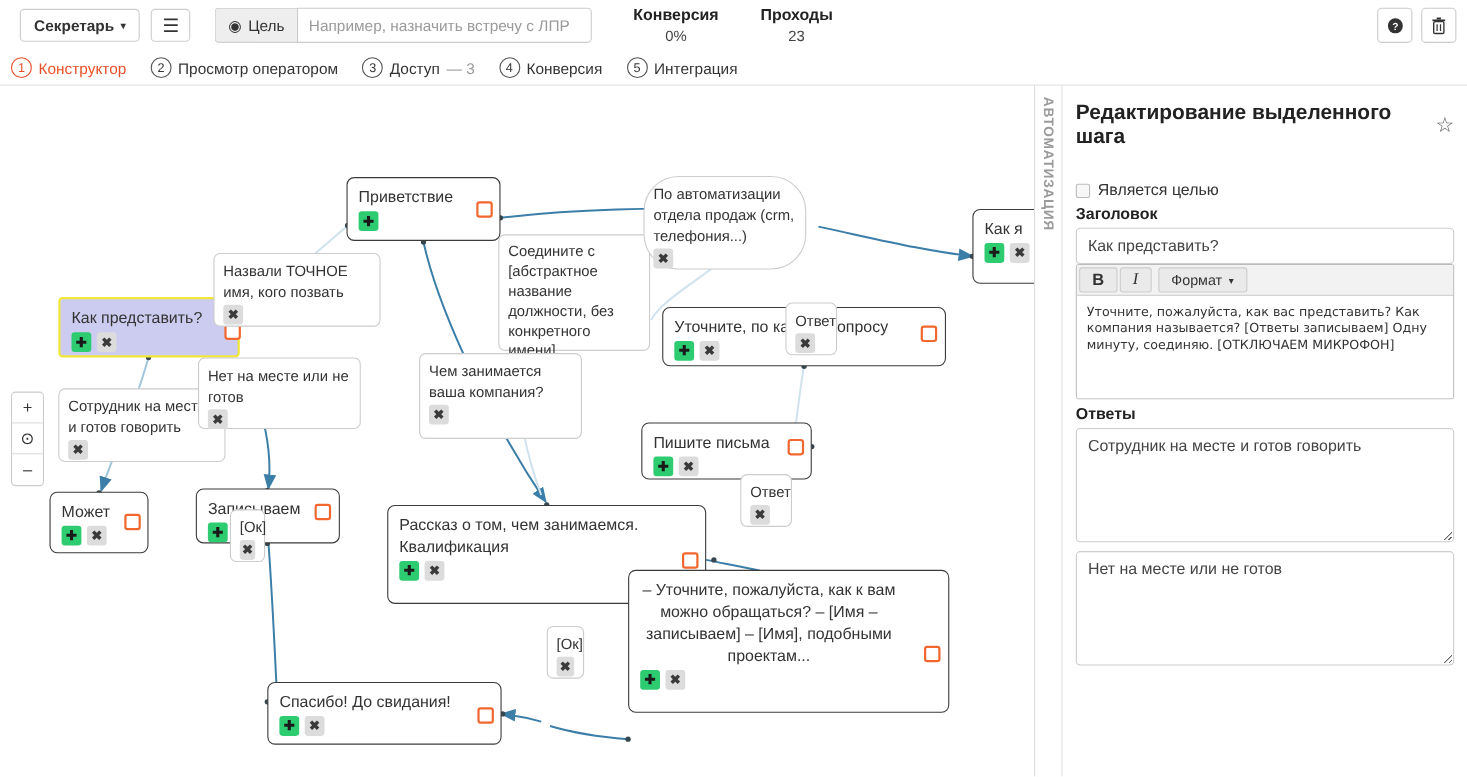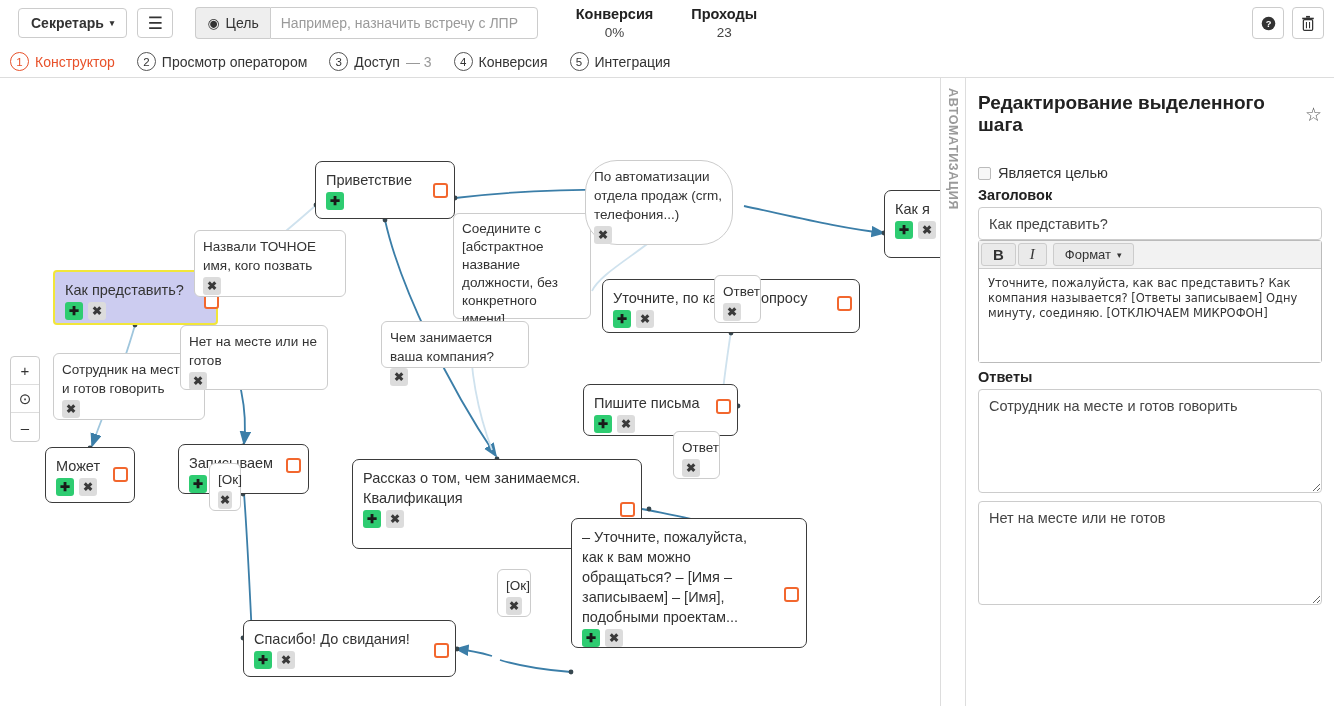--- a/index.html
+++ b/index.html
@@ -346,21 +346,21 @@
 
   <div class="node" style="left:243px; top:542px; width:213px; height:57px;">
     <span class="ttl">Спасибо! До свидания!</span>
     <div class="icons">
       <span class="ic plus">✚</span>
       <span class="ic x">✖</span>
     </div>
     <div class="port" style="right:6px; top:22px;"></div>
   </div>
 
-  <div class="node" style="left:571px; top:440px; width:236px; height:130px; padding-right:40px;">
+  <div class="node" style="left:571px; top:440px; width:292px; height:130px; padding-right:40px;text-align:center;">
     <span class="ttl">– Уточните, пожалуйста, как к вам можно обращаться? – [Имя – записываем] – [Имя], подобными проектам...</span>
     <div class="icons">
       <span class="ic plus">✚</span>
       <span class="ic x">✖</span>
     </div>
     <div class="port" style="right:7px; top:68px;"></div>
   </div>
 
   <div class="node" style="left:884px; top:112px; width:104px; height:68px;">
     <span class="ttl">Как я</span>
@@ -388,21 +388,21 @@
     <span>Нет на месте или не готов</span>
     <div class="icons">
       <span class="ic x">✖</span>
     </div>
   </div>
 
   <div class="ans" style="left:453px; top:135px; width:138px; height:106px; line-height:18px;">
     <span>Соедините с [абстрактное название должности, без конкретного имени]</span>
   </div>
 
-  <div class="ans" style="left:381px; top:243px; width:148px; height:47px;">
+  <div class="ans" style="left:381px; top:243px; width:148px; height:78px;">
     <span>Чем занимается ваша компания?</span>
     <div class="icons">
       <span class="ic x">✖</span>
     </div>
   </div>
 
   <div class="ans" style="left:585px; top:82px; width:148px; height:85px;border-radius:32px;">
     <span>По автоматизации отдела продаж (crm, телефония...)</span>
     <div class="icons">
       <span class="ic x">✖</span>

